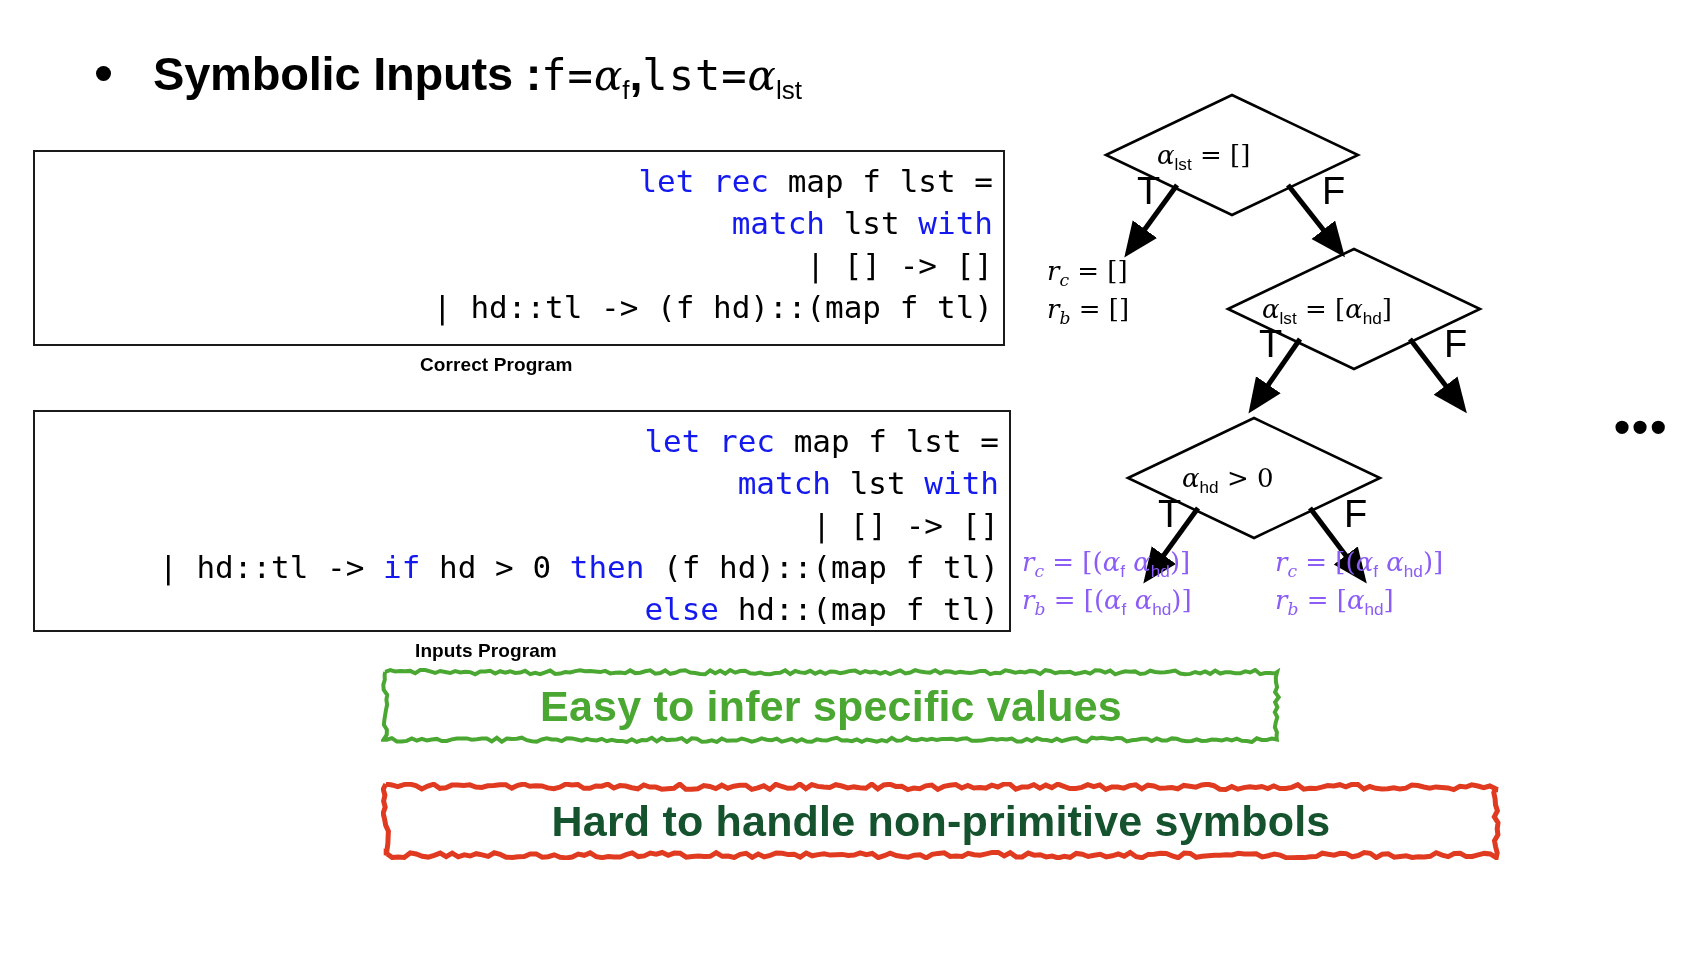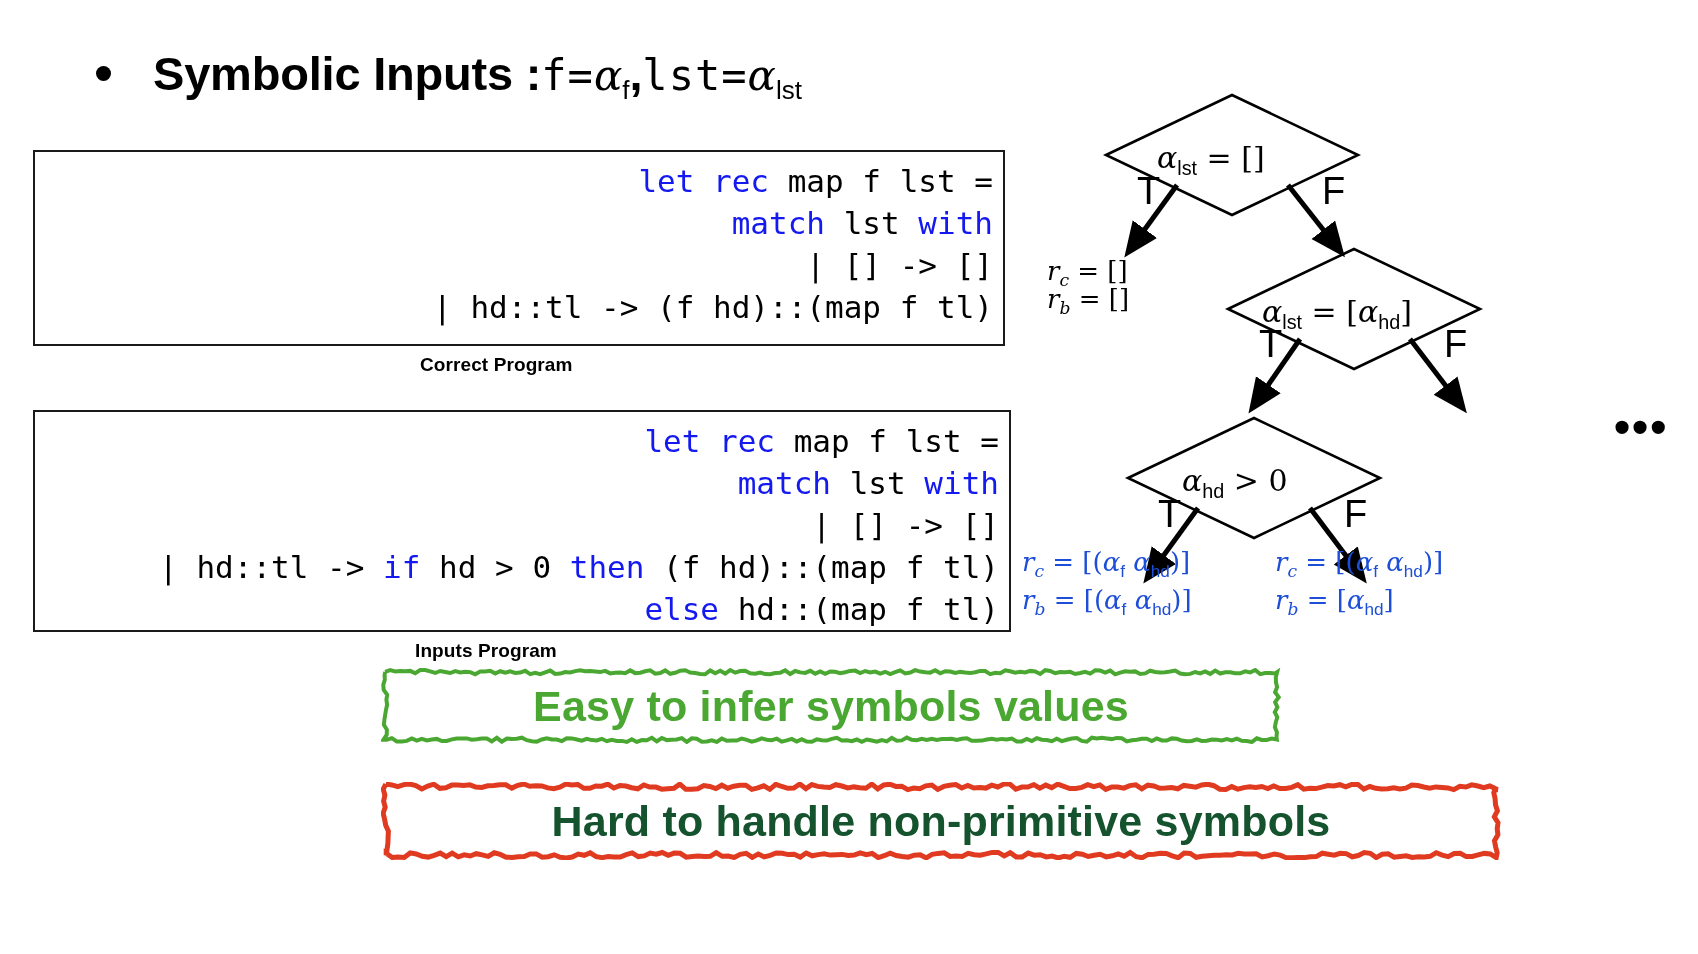--- a/index.html
+++ b/index.html
@@ -90,21 +90,21 @@
   }
   #caption-correct { left: 420px; top: 322px; }
   #caption-buggy   { left: 415px; top: 608px; }
 
   
   #tree { position: absolute; left: 0; top: 0; width: 1698px; height: 954px; pointer-events: none; }
 
   .tree-label {
     position: absolute;
     font-family: "DejaVu Serif", "Liberation Serif", serif;
-    font-size: 30px;
+    font-size: 26px;
     white-space: nowrap;
     color: #000;
   }
   .tf-label {
     position: absolute;
     font-family: "Liberation Sans", sans-serif;
     font-size: 38px;
     color: #000;
   }
   .math-it { font-style: italic; }
@@ -113,21 +113,21 @@
     vertical-align: sub;
     font-style: normal;
     font-family: "Liberation Sans", sans-serif;
   }
   .math-sub-it {
     font-size: 0.66em;
     vertical-align: sub;
     font-style: italic;
     font-family: "DejaVu Serif", "Liberation Serif", serif;
   }
-  .red { color: #1d4ed8; }
+  .red { color: #8b5cf6; }
   .result-label {
     position: absolute;
     font-family: "DejaVu Serif", "Liberation Serif", serif;
     font-size: 26px;
     white-space: nowrap;
   }
   #ellipsis {
     position: absolute;
     left: 1614px;
     top: 368px;
@@ -233,21 +233,21 @@
   <div class="tf-label" style="left:1259px; top:291px;">T</div>
   <div class="tf-label" style="left:1444px; top:291px;">F</div>
   <div class="tf-label" style="left:1158px; top:461px;">T</div>
   <div class="tf-label" style="left:1344px; top:461px;">F</div>
 
   <div id="ellipsis">•••</div>
 
   <div class="result-label" style="left:1047px; top:224px;">
     <span class="math-it">r</span><span class="math-sub-it">c</span><span> = []</span>
   </div>
-  <div class="result-label" style="left:1047px; top:252px;">
+  <div class="result-label" style="left:1047px; top:262px;">
     <span class="math-it">r</span><span class="math-sub-it">b</span><span> = []</span>
   </div>
 
   <div class="result-label red" style="left:1022px; top:515px;">
     <span class="math-it">r</span><span class="math-sub-it">c</span><span> = [(</span><span class="math-it">α</span><span class="math-sub">f</span><span> </span><span class="math-it">α</span><span class="math-sub">hd</span><span>)]</span>
   </div>
   <div class="result-label red" style="left:1022px; top:553px;">
     <span class="math-it">r</span><span class="math-sub-it">b</span><span> = [(</span><span class="math-it">α</span><span class="math-sub">f</span><span> </span><span class="math-it">α</span><span class="math-sub">hd</span><span>)]</span>
   </div>
 
@@ -255,21 +255,21 @@
     <span class="math-it">r</span><span class="math-sub-it">c</span><span> = [(</span><span class="math-it">α</span><span class="math-sub">f</span><span> </span><span class="math-it">α</span><span class="math-sub">hd</span><span>)]</span>
   </div>
   <div class="result-label red" style="left:1275px; top:553px;">
     <span class="math-it">r</span><span class="math-sub-it">b</span><span> = [</span><span class="math-it">α</span><span class="math-sub">hd</span><span>]</span>
   </div>
 
   <div class="callout" id="callout-green">
     <svg class="callout-svg" preserveAspectRatio="none" viewBox="0 0 900 76">
       <path id="green-path" fill="none" stroke="#4aa832" stroke-width="4" d="M4.2,3.8 L9.2,2.1 L14.2,3.5 L19.2,3.0 L24.2,3.2 L29.2,2.9 L34.2,5.2 L39.2,2.1 L44.2,2.1 L49.2,3.4 L54.2,5.0 L59.2,3.0 L64.2,4.0 L69.2,5.0 L74.2,3.1 L79.2,4.4 L84.2,3.8 L89.2,4.1 L94.2,6.3 L99.2,3.4 L104.2,3.5 L109.2,2.8 L114.2,5.6 L119.2,3.2 L124.2,4.6 L129.2,3.3 L134.2,4.9 L139.2,4.6 L144.2,2.8 L149.2,6.1 L154.2,4.8 L159.2,6.1 L164.2,4.3 L169.2,2.5 L174.2,6.0 L179.2,5.6 L184.2,4.0 L189.2,4.4 L194.2,3.1 L199.2,2.3 L204.2,3.2 L209.2,3.1 L214.2,3.6 L219.2,4.1 L224.2,2.9 L229.2,5.4 L234.2,4.7 L239.2,4.5 L244.2,5.2 L249.2,2.4 L254.2,5.1 L259.2,4.7 L264.2,3.3 L269.2,2.4 L274.2,5.7 L279.2,5.0 L284.2,2.4 L289.2,5.8 L294.2,4.8 L299.2,2.7 L304.2,2.3 L309.2,4.6 L314.2,5.0 L319.2,5.9 L324.2,6.3 L329.2,2.4 L334.2,5.2 L339.2,2.8 L344.2,5.6 L349.2,2.1 L354.2,4.7 L359.2,3.1 L364.2,2.7 L369.2,5.2 L374.2,5.7 L379.2,4.5 L384.2,6.1 L389.2,6.2 L394.2,5.0 L399.2,4.8 L404.2,2.3 L409.2,6.0 L414.2,3.0 L419.2,4.4 L424.2,4.9 L429.2,2.8 L434.2,5.7 L439.2,3.5 L444.2,5.8 L449.2,3.5 L454.2,3.7 L459.2,5.1 L464.2,4.2 L469.2,2.9 L474.2,2.6 L479.2,5.1 L484.2,3.0 L489.2,4.5 L494.2,3.6 L499.2,5.7 L504.2,3.8 L509.2,6.1 L514.2,4.2 L519.2,2.4 L524.2,5.4 L529.2,4.5 L534.2,2.1 L539.2,3.6 L544.2,4.3 L549.2,4.6 L554.2,2.3 L559.2,5.3 L564.2,3.2 L569.2,3.5 L574.2,4.9 L579.2,3.9 L584.2,4.6 L589.2,5.1 L594.2,4.3 L599.2,2.9 L604.2,3.1 L609.2,6.1 L614.2,4.8 L619.2,5.2 L624.2,2.4 L629.2,3.3 L634.2,4.6 L639.2,3.8 L644.2,4.5 L649.2,2.9 L654.2,3.4 L659.2,6.0 L664.2,2.2 L669.2,2.9 L674.2,5.2 L679.2,4.0 L684.2,4.3 L689.2,3.8 L694.2,6.0 L699.2,5.0 L704.2,3.8 L709.2,5.6 L714.2,2.3 L719.2,2.6 L724.2,4.5 L729.2,2.6 L734.2,6.3 L739.2,4.6 L744.2,3.2 L749.2,3.7 L754.2,3.4 L759.2,6.0 L764.2,5.4 L769.2,2.7 L774.2,4.0 L779.2,4.4 L784.2,4.2 L789.2,3.5 L794.2,2.5 L799.2,5.5 L804.2,6.3 L809.2,5.9 L814.2,4.0 L819.2,5.4 L824.2,3.4 L829.2,5.9 L834.2,2.6 L839.2,5.5 L844.2,4.3 L849.2,4.3 L854.2,5.3 L859.2,5.3 L864.2,3.4 L869.2,4.5 L874.2,2.0 L879.2,6.1 L884.2,5.1 L889.2,5.1 L894.2,5.5 L896.1,4.2 L894.8,9.2 L895.0,14.2 L896.1,19.2 L894.1,24.2 L897.7,29.2 L894.1,34.2 L896.4,39.2 L893.8,44.2 L896.3,49.2 L894.8,54.2 L893.9,59.2 L895.9,64.2 L895.5,69.2 L895.8,71.5 L890.8,70.6 L885.8,72.0 L880.8,71.9 L875.8,70.3 L870.8,74.0 L865.8,73.1 L860.8,72.8 L855.8,70.6 L850.8,72.4 L845.8,71.1 L840.8,72.5 L835.8,71.8 L830.8,71.5 L825.8,72.7 L820.8,72.9 L815.8,71.4 L810.8,73.0 L805.8,73.3 L800.8,72.6 L795.8,70.8 L790.8,70.4 L785.8,72.6 L780.8,72.4 L775.8,70.4 L770.8,73.1 L765.8,70.8 L760.8,70.8 L755.8,71.7 L750.8,72.3 L745.8,73.4 L740.8,70.2 L735.8,69.9 L730.8,71.1 L725.8,70.4 L720.8,69.7 L715.8,70.4 L710.8,69.7 L705.8,73.7 L700.8,72.9 L695.8,70.0 L690.8,70.5 L685.8,71.8 L680.8,73.1 L675.8,70.7 L670.8,73.2 L665.8,72.0 L660.8,71.7 L655.8,70.2 L650.8,73.0 L645.8,71.0 L640.8,73.4 L635.8,73.5 L630.8,70.5 L625.8,71.5 L620.8,70.9 L615.8,71.8 L610.8,70.7 L605.8,71.5 L600.8,72.6 L595.8,72.7 L590.8,72.7 L585.8,70.2 L580.8,70.8 L575.8,72.0 L570.8,70.8 L565.8,71.0 L560.8,71.1 L555.8,71.9 L550.8,70.9 L545.8,71.9 L540.8,70.9 L535.8,72.2 L530.8,71.8 L525.8,69.6 L520.8,72.4 L515.8,72.7 L510.8,69.9 L505.8,73.4 L500.8,72.0 L495.8,73.7 L490.8,72.5 L485.8,71.5 L480.8,73.8 L475.8,71.5 L470.8,73.1 L465.8,72.3 L460.8,72.4 L455.8,69.8 L450.8,70.9 L445.8,72.6 L440.8,72.3 L435.8,71.4 L430.8,73.8 L425.8,73.5 L420.8,71.3 L415.8,73.6 L410.8,70.9 L405.8,72.4 L400.8,73.7 L395.8,70.7 L390.8,72.2 L385.8,71.7 L380.8,70.4 L375.8,72.4 L370.8,73.6 L365.8,71.8 L360.8,70.5 L355.8,72.6 L350.8,72.4 L345.8,72.8 L340.8,70.5 L335.8,73.9 L330.8,72.3 L325.8,73.5 L320.8,73.8 L315.8,70.8 L310.8,70.3 L305.8,73.9 L300.8,70.1 L295.8,71.4 L290.8,71.7 L285.8,72.1 L280.8,70.0 L275.8,73.4 L270.8,69.8 L265.8,72.2 L260.8,72.1 L255.8,73.9 L250.8,71.2 L245.8,73.9 L240.8,72.9 L235.8,73.0 L230.8,71.9 L225.8,73.2 L220.8,70.8 L215.8,72.4 L210.8,72.1 L205.8,70.8 L200.8,72.7 L195.8,71.5 L190.8,70.4 L185.8,70.3 L180.8,73.1 L175.8,71.5 L170.8,71.5 L165.8,70.2 L160.8,71.5 L155.8,73.6 L150.8,73.2 L145.8,72.2 L140.8,69.7 L135.8,70.8 L130.8,71.0 L125.8,70.5 L120.8,73.7 L115.8,69.8 L110.8,73.3 L105.8,70.4 L100.8,70.5 L95.8,71.2 L90.8,71.7 L85.8,70.4 L80.8,70.5 L75.8,70.5 L70.8,71.4 L65.8,72.9 L60.8,73.1 L55.8,70.9 L50.8,71.5 L45.8,72.5 L40.8,70.8 L35.8,72.6 L30.8,70.5 L25.8,72.9 L20.8,73.5 L15.8,73.5 L10.8,70.2 L5.8,71.7 L2.3,71.8 L5.7,66.8 L5.9,61.8 L2.9,56.8 L3.4,51.8 L4.2,46.8 L5.0,41.8 L6.1,36.8 L5.4,31.8 L6.2,26.8 L2.7,21.8 L2.3,16.8 L3.8,11.8 L3.6,6.8 L4.2,3.8"></path>
     </svg>
-    <span class="callout-text">Easy to infer symbols values</span>
+    <span class="callout-text">Easy to infer specific values</span>
   </div>
 
   <div class="callout" id="callout-red">
     <svg class="callout-svg" preserveAspectRatio="none" viewBox="0 0 1120 78">
       <path id="red-path" fill="none" stroke="#e03a20" stroke-width="5" d="M4.8,2.1 L10.8,2.9 L16.8,4.7 L22.8,2.6 L28.8,2.1 L34.8,3.5 L40.8,6.9 L46.8,4.1 L52.8,2.2 L58.8,6.3 L64.8,5.7 L70.8,3.1 L76.8,3.0 L82.8,3.5 L88.8,2.8 L94.8,5.0 L100.8,5.4 L106.8,3.8 L112.8,3.4 L118.8,2.7 L124.8,2.8 L130.8,6.1 L136.8,3.3 L142.8,2.0 L148.8,4.3 L154.8,3.8 L160.8,3.9 L166.8,5.9 L172.8,6.7 L178.8,5.2 L184.8,2.1 L190.8,3.0 L196.8,2.5 L202.8,6.3 L208.8,6.3 L214.8,3.9 L220.8,4.2 L226.8,2.1 L232.8,6.0 L238.8,3.6 L244.8,4.0 L250.8,5.7 L256.8,6.8 L262.8,3.0 L268.8,5.1 L274.8,5.1 L280.8,7.2 L286.8,6.8 L292.8,6.3 L298.8,2.1 L304.8,7.3 L310.8,7.2 L316.8,6.7 L322.8,3.5 L328.8,4.5 L334.8,6.6 L340.8,3.2 L346.8,6.2 L352.8,4.2 L358.8,3.2 L364.8,3.3 L370.8,7.4 L376.8,5.9 L382.8,3.8 L388.8,7.3 L394.8,2.3 L400.8,4.5 L406.8,6.3 L412.8,6.0 L418.8,2.0 L424.8,6.6 L430.8,2.6 L436.8,4.4 L442.8,5.1 L448.8,5.5 L454.8,2.7 L460.8,4.0 L466.8,5.9 L472.8,4.9 L478.8,5.7 L484.8,6.2 L490.8,2.1 L496.8,6.9 L502.8,3.0 L508.8,2.2 L514.8,4.4 L520.8,4.3 L526.8,7.6 L532.8,6.1 L538.8,6.8 L544.8,3.8 L550.8,3.0 L556.8,7.4 L562.8,4.4 L568.8,3.3 L574.8,2.6 L580.8,6.0 L586.8,3.5 L592.8,6.0 L598.8,5.4 L604.8,6.1 L610.8,3.2 L616.8,5.0 L622.8,2.1 L628.8,2.1 L634.8,7.1 L640.8,5.1 L646.8,5.0 L652.8,2.7 L658.8,6.2 L664.8,3.1 L670.8,5.6 L676.8,2.1 L682.8,4.3 L688.8,6.6 L694.8,6.5 L700.8,5.4 L706.8,2.7 L712.8,4.7 L718.8,2.9 L724.8,7.4 L730.8,4.9 L736.8,5.0 L742.8,6.1 L748.8,3.6 L754.8,2.8 L760.8,6.8 L766.8,3.2 L772.8,4.0 L778.8,6.3 L784.8,6.1 L790.8,5.6 L796.8,6.8 L802.8,3.4 L808.8,4.2 L814.8,5.2 L820.8,3.0 L826.8,2.2 L832.8,3.7 L838.8,7.2 L844.8,7.5 L850.8,4.6 L856.8,7.2 L862.8,5.6 L868.8,4.8 L874.8,5.4 L880.8,4.5 L886.8,6.5 L892.8,4.0 L898.8,6.5 L904.8,6.5 L910.8,5.4 L916.8,2.7 L922.8,7.2 L928.8,6.3 L934.8,6.6 L940.8,5.1 L946.8,3.5 L952.8,3.9 L958.8,2.7 L964.8,4.8 L970.8,2.4 L976.8,2.4 L982.8,7.1 L988.8,4.5 L994.8,6.3 L1000.8,7.0 L1006.8,6.8 L1012.8,5.8 L1018.8,7.0 L1024.8,6.2 L1030.8,3.1 L1036.8,3.6 L1042.8,5.0 L1048.8,6.1 L1054.8,4.9 L1060.8,5.4 L1066.8,5.9 L1072.8,7.6 L1078.8,4.3 L1084.8,5.0 L1090.8,2.8 L1096.8,4.0 L1102.8,5.7 L1108.8,4.0 L1114.8,6.7 L1115.0,4.8 L1112.8,10.8 L1114.1,16.8 L1114.5,22.8 L1116.4,28.8 L1113.3,34.8 L1117.0,40.8 L1116.2,46.8 L1116.9,52.8 L1113.5,58.8 L1114.6,64.8 L1116.2,70.8 L1115.2,75.6 L1109.2,71.9 L1103.2,71.4 L1097.2,72.9 L1091.2,74.5 L1085.2,74.6 L1079.2,71.3 L1073.2,71.5 L1067.2,74.7 L1061.2,73.1 L1055.2,70.7 L1049.2,74.3 L1043.2,75.0 L1037.2,74.7 L1031.2,75.5 L1025.2,73.8 L1019.2,74.4 L1013.2,75.2 L1007.2,71.8 L1001.2,72.2 L995.2,75.6 L989.2,71.3 L983.2,70.5 L977.2,73.5 L971.2,74.8 L965.2,71.6 L959.2,71.3 L953.2,73.2 L947.2,72.2 L941.2,71.2 L935.2,74.6 L929.2,74.7 L923.2,75.6 L917.2,75.6 L911.2,75.7 L905.2,75.7 L899.2,73.1 L893.2,72.1 L887.2,73.7 L881.2,74.9 L875.2,71.7 L869.2,72.0 L863.2,72.1 L857.2,71.3 L851.2,73.0 L845.2,72.8 L839.2,73.2 L833.2,73.3 L827.2,73.7 L821.2,74.2 L815.2,75.3 L809.2,71.4 L803.2,71.0 L797.2,75.7 L791.2,73.9 L785.2,71.5 L779.2,71.3 L773.2,72.3 L767.2,72.4 L761.2,75.7 L755.2,74.7 L749.2,70.5 L743.2,74.2 L737.2,72.0 L731.2,73.8 L725.2,74.9 L719.2,72.3 L713.2,73.3 L707.2,74.5 L701.2,72.2 L695.2,71.4 L689.2,75.3 L683.2,74.2 L677.2,76.0 L671.2,74.1 L665.2,74.9 L659.2,72.7 L653.2,73.2 L647.2,71.1 L641.2,74.9 L635.2,74.9 L629.2,70.7 L623.2,73.9 L617.2,70.4 L611.2,70.4 L605.2,71.9 L599.2,73.2 L593.2,72.7 L587.2,71.3 L581.2,74.4 L575.2,74.1 L569.2,74.4 L563.2,70.8 L557.2,71.4 L551.2,72.4 L545.2,75.9 L539.2,72.7 L533.2,73.2 L527.2,75.2 L521.2,74.5 L515.2,73.5 L509.2,71.1 L503.2,73.7 L497.2,75.6 L491.2,71.5 L485.2,72.6 L479.2,70.8 L473.2,73.1 L467.2,73.5 L461.2,72.4 L455.2,72.7 L449.2,73.1 L443.2,71.7 L437.2,72.6 L431.2,73.8 L425.2,71.0 L419.2,75.1 L413.2,72.3 L407.2,72.6 L401.2,71.3 L395.2,71.0 L389.2,73.3 L383.2,74.9 L377.2,72.1 L371.2,75.4 L365.2,71.3 L359.2,72.4 L353.2,75.5 L347.2,74.1 L341.2,74.3 L335.2,70.6 L329.2,74.3 L323.2,74.5 L317.2,74.0 L311.2,74.4 L305.2,75.2 L299.2,71.3 L293.2,71.1 L287.2,73.3 L281.2,70.5 L275.2,72.2 L269.2,71.1 L263.2,73.9 L257.2,74.6 L251.2,70.9 L245.2,72.6 L239.2,75.0 L233.2,75.0 L227.2,74.5 L221.2,75.6 L215.2,74.6 L209.2,70.9 L203.2,73.3 L197.2,72.1 L191.2,75.1 L185.2,75.9 L179.2,75.2 L173.2,72.8 L167.2,74.7 L161.2,75.3 L155.2,71.9 L149.2,71.9 L143.2,74.5 L137.2,74.8 L131.2,75.4 L125.2,75.3 L119.2,72.4 L113.2,70.8 L107.2,74.4 L101.2,72.9 L95.2,71.7 L89.2,74.0 L83.2,72.9 L77.2,74.8 L71.2,71.1 L65.2,74.7 L59.2,71.1 L53.2,73.3 L47.2,75.1 L41.2,74.3 L35.2,72.0 L29.2,70.9 L23.2,75.4 L17.2,75.1 L11.2,75.5 L5.2,71.2 L5.2,73.2 L6.1,67.2 L6.9,61.2 L7.1,55.2 L7.4,49.2 L4.7,43.2 L3.6,37.2 L2.1,31.2 L4.2,25.2 L2.6,19.2 L3.9,13.2 L2.2,7.2 L4.8,2.1"></path>
     </svg>
     <span class="callout-text">Hard to handle non-primitive symbols</span>
   </div>
 
 </div>

